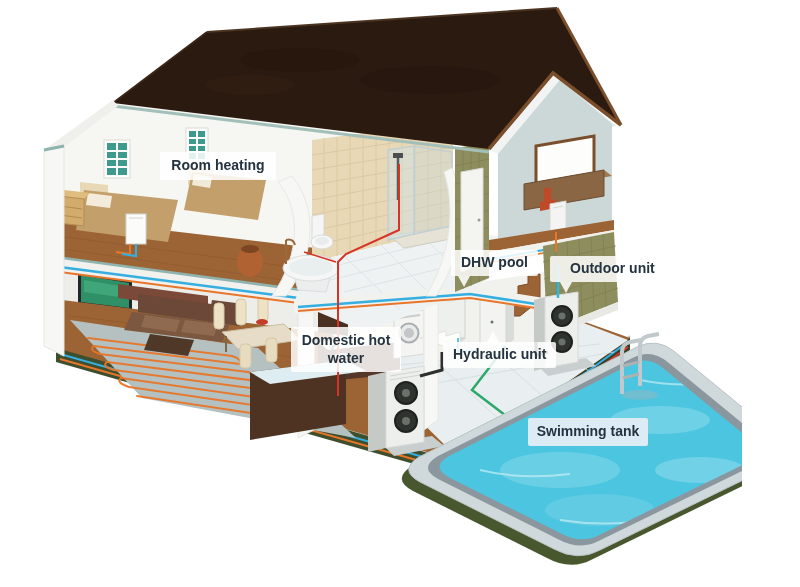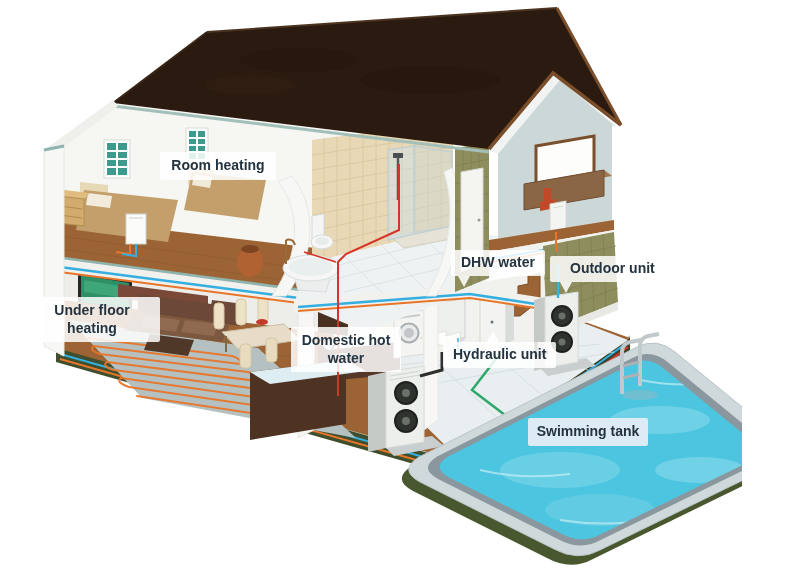--- a/index.html
+++ b/index.html
@@ -397,22 +397,21 @@
       <ellipse cx="640" cy="395" rx="18" ry="5" fill="#a8b4b8" opacity=".4" stroke="none"></ellipse>
       <path d="M 622,394 L 622,352 Q 622,344 630,342 L 641,340" stroke="#c2c9cc" stroke-width="4"></path>
       <path d="M 640,386 L 640,346 Q 640,338 648,336 L 659,334" stroke="#c2c9cc" stroke-width="4"></path>
       <line x1="623" y1="366" x2="639" y2="362" stroke="#aab2b5" stroke-width="3"></line>
       <line x1="623" y1="378" x2="639" y2="374" stroke="#aab2b5" stroke-width="3"></line>
     </g>
   </g>
 </svg>
 
   <div class="label" style="left:160px;top:152px;width:100px;">Room heating</div>
-  <div class="label" style="left:24px;top:297px;width:120px;">Under floor heating</div>
   <div class="label" style="left:291px;top:327px;width:94px;">Domestic hot water</div>
-  <div class="label nowrap" style="left:451px;top:250px;">DHW water</div>
+  <div class="label nowrap" style="left:451px;top:250px;">DHW pool</div>
   <div class="arr down" style="left:458px;top:276px;"></div>
   <div class="label nowrap" style="left:550px;top:256px;padding-left:20px;">Outdoor unit</div>
   <div class="arr down" style="left:560px;top:282px;"></div>
   <div class="label nowrap" style="left:443px;top:342px;">Hydraulic unit</div>
   <div class="arr up" style="left:487px;top:331px;"></div>
   <div class="label pool" style="left:528px;top:418px;width:104px;">Swimming tank</div>
 </div>
 
 </body></html>

